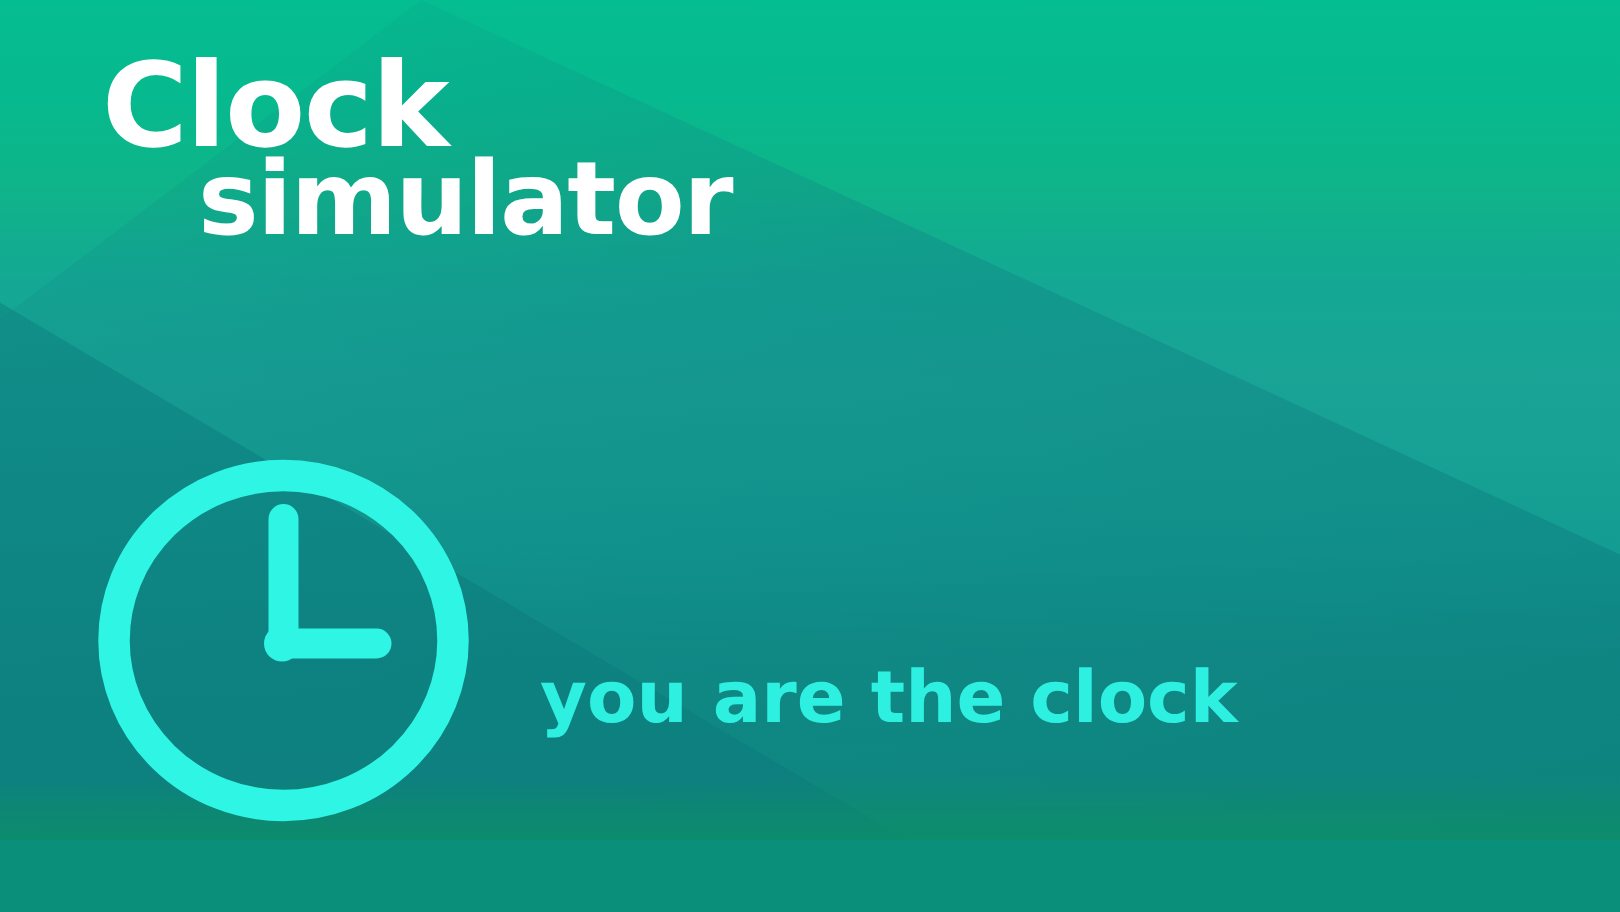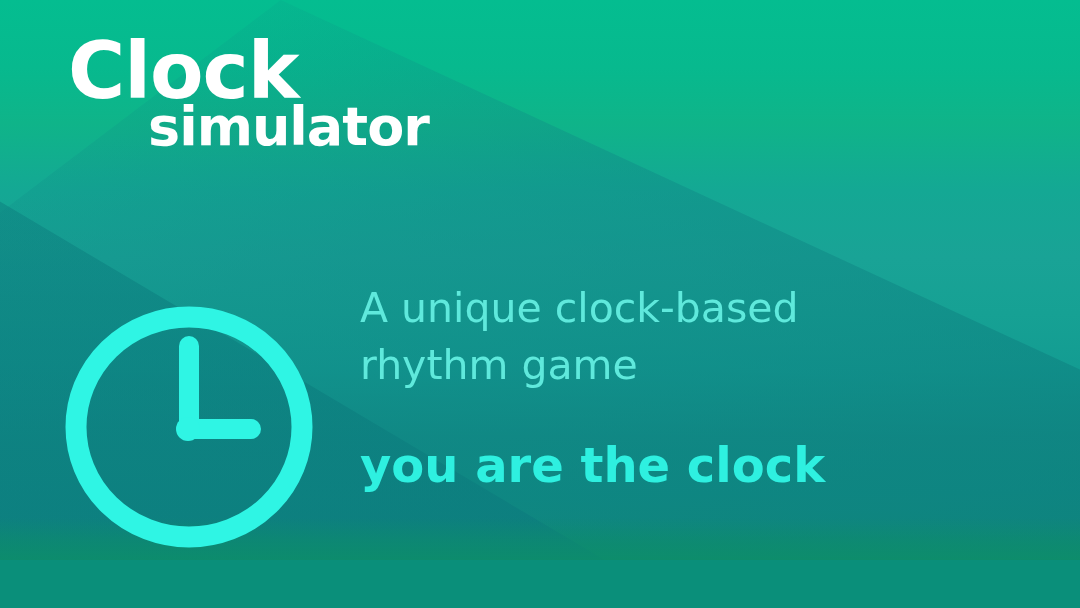--- a/index.html
+++ b/index.html
@@ -92,23 +92,23 @@
     top: 32px;
     font-size: 78px;
     font-weight: 700;
     letter-spacing: -1px;
     color: #ffffff;
     line-height: 1;
     white-space: nowrap;
   }
   .title-line2 {
     position: absolute;
-    left: 148px;
+    left: 132px;
     top: 100px;
-    font-size: 54px;
+    font-size: 68px;
     font-weight: 700;
     letter-spacing: -1px;
     color: #ffffff;
     line-height: 1;
     white-space: nowrap;
   }
 
   
   .clock-icon {
     position: absolute;
@@ -169,20 +169,16 @@
     <svg viewBox="0 0 268 262" xmlns="http://www.w3.org/2000/svg" aria-hidden="true">
 
       <ellipse cx="134" cy="131" rx="113" ry="110" fill="none" stroke="#2FF5E4" stroke-width="21"></ellipse>
 
       <line x1="134" y1="50" x2="134" y2="133" stroke="#2FF5E4" stroke-width="20" stroke-linecap="round"></line>
       <line x1="133" y1="133" x2="196" y2="133" stroke="#2FF5E4" stroke-width="20" stroke-linecap="round"></line>
       <circle cx="133" cy="133" r="12" fill="#2FF5E4"></circle>
     </svg>
   </div>
 
-  <div class="subtitle">
-    <span class="sub-line">A unique clock-based</span>
-    <span class="sub-line">rhythm game</span>
-  </div>
 
   <div class="tagline">you are the clock</div>
 
 </div>
 
 </body></html>

